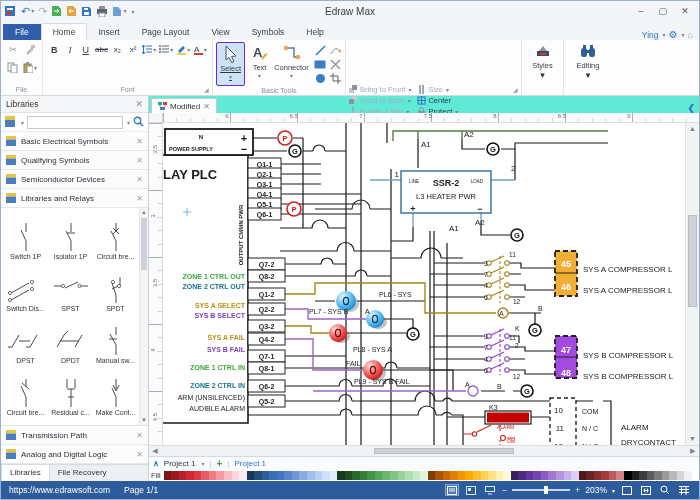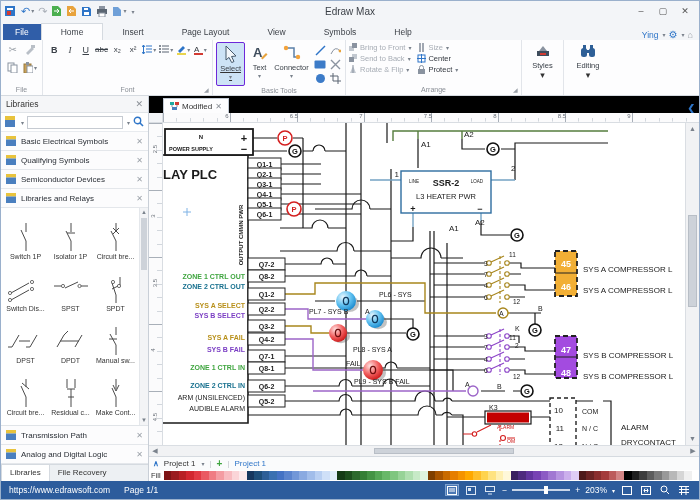--- a/index.html
+++ b/index.html
@@ -10,21 +10,21 @@
   .titlebar{height:20px;background:#F3F5F8;display:flex;align-items:center;position:relative;flex:0 0 auto;}
   .qat{display:flex;align-items:center;gap:4px;padding-left:4px;}
   .qat .qi{display:inline-flex;align-items:center;font-size:11px;color:#2E75C8;line-height:1;}
   .qi.dis{color:#A9AFB8;}
   .caret{font-size:6px;color:#7A828C;margin-left:1px;}
   .title{position:absolute;left:0;right:0;text-align:center;font-size:10px;color:#3A3F46;pointer-events:none;}
   .wincontrols{margin-left:auto;display:flex;gap:2px;padding-right:4px;z-index:2;}
   .winbtn{width:20px;height:14px;text-align:center;font-size:9px;color:#555;line-height:14px;}
   
   .menurow{height:19px;display:flex;align-items:flex-end;background:#F3F5F8;padding:0 0 0 2px;flex:0 0 auto;}
-  .mtab{padding:3px 19px;font-size:8.5px;color:#3A3F46;}
+  .mtab{padding:3px 11px;font-size:8.5px;color:#3A3F46;}
   .mtab.file{background:#305EA8;color:#fff;padding:3px 12px;}
   .mtab.active{background:#FDFDFE;border:1px solid #D5DAE0;border-bottom:none;}
   .account{margin-left:auto;display:flex;align-items:center;gap:3px;padding-right:6px;font-size:8.5px;}
   .account .uname{color:#2E75C8;}
   .gear{color:#2E75C8;font-size:10px;}
   .home-ic{color:#8A8F96;font-size:9px;}
   
   .ribbon{height:56px;background:#FDFDFE;border-bottom:1px solid #D5DAE0;display:flex;flex:0 0 auto;}
   .rgroup{border-right:1px solid #E2E5EA;display:flex;flex-direction:column;padding:2px 3px 0 3px;position:relative;}
   .rglabel{margin-top:auto;text-align:center;font-size:7px;color:#8A8F96;height:10px;line-height:9px;}
@@ -39,21 +39,21 @@
   .fbtn.i{font-style:italic;font-family:"Liberation Serif",serif;}
   .fbtn.u{text-decoration:underline;}
   .fbtn.s{text-decoration:line-through;font-size:8px;}
   .bigbtns{display:flex;align-items:stretch;height:100%;}
   .bigbtn{width:33px;display:flex;flex-direction:column;align-items:center;padding-top:2px;border-radius:2px;}
   .bigbtn.active{background:#CDE3F6;border:1px solid #6d28d9;text-decoration:underline;}
   .bigbtn .blabel{font-size:7.5px;color:#3A4048;margin-top:1px;}
   .bigbtn .bcaret{font-size:6px;color:#7A828C;}
   .minigrid{display:grid;grid-template-columns:14px 14px;grid-auto-rows:13px;gap:1px;margin-left:4px;align-content:start;padding-top:2px;}
   .arr-cols{display:flex;gap:6px;}
-  .arr-col{display:flex;flex-direction:column;gap:2px;}
+  .arr-col{display:flex;flex-direction:column;gap:2px;margin-top:42px;}
   .arr-item{display:flex;align-items:center;gap:2px;font-size:7.5px;color:#A7ADB5;white-space:nowrap;}
   .arr-item.en{color:#33383F;}
   .stylesbtn{display:flex;flex-direction:column;align-items:center;padding:2px 6px 0 6px;}
   .stylesbtn .blabel{font-size:7.5px;color:#3A4048;margin-top:2px;}
   
   .main{flex:1;display:flex;min-height:0;}
   .sidebar{width:148px;background:#FFFFFF;border-right:1px solid #C9CFD7;display:flex;flex-direction:column;flex:0 0 auto;}
   .sb-header{height:17px;background:#F5F6F8;border-bottom:1px solid #E0E4E8;display:flex;align-items:center;padding:0 5px;font-size:8.5px;color:#333;}
   .sb-header .x{margin-left:auto;color:#8A8F96;font-size:9px;}
   .sb-search{height:19px;display:flex;align-items:center;gap:3px;padding:0 4px;border-bottom:1px solid #E8EBEF;}
@@ -66,21 +66,21 @@
   .symcell{height:52px;display:flex;flex-direction:column;align-items:center;justify-content:flex-end;padding-bottom:2px;}
   .symcell .sname{font-size:7px;color:#333;white-space:nowrap;overflow:hidden;max-width:44px;}
   .symrail{position:absolute;right:0;top:0;bottom:0;width:9px;background:#F3F4F6;border-left:1px solid #E4E7EB;font-size:6px;color:#7A828C;text-align:center;}
   .symrail .thumb{position:absolute;left:1px;right:1px;top:10px;height:52px;background:#CDD2D9;}
   .symrail .ar{position:absolute;left:0;right:0;height:9px;line-height:9px;}
   .sb-tabs{height:17px;display:flex;background:#EDF0F3;border-top:1px solid #D5DAE0;flex:0 0 auto;}
   .sb-tab{padding:0 8px;font-size:8px;line-height:16px;color:#333;}
   .sb-tab.active{background:#fff;border-right:1px solid #D5DAE0;border-left:1px solid #D5DAE0;}
   
   .canvascol{flex:1;display:flex;flex-direction:column;min-width:0;}
-  .doctabs{height:17px;background:#000000;display:flex;align-items:flex-end;padding-left:14px;flex:0 0 auto;}
+  .doctabs{height:17px;background:#5eead4;display:flex;align-items:flex-end;padding-left:2px;flex:0 0 auto;}
   .doctab{background:#FDFDFE;border:1px solid #C2CAD4;border-bottom:none;height:15px;display:flex;align-items:center;gap:3px;padding:0 6px;font-size:8px;color:#333;}
   .doctab .x{color:#8A8F96;}
   .collapse{margin-left:auto;color:#2E75C8;font-size:9px;padding-right:4px;font-weight:bold;}
   .rulerrow{height:10px;display:flex;flex:0 0 auto;}
   .rcorner{width:14px;background:#F3F5F8;border-right:1px solid #D9DDE2;border-bottom:1px solid #D9DDE2;flex:0 0 auto;}
   .hruler{flex:1;position:relative;background:#FBFBFC;border-bottom:1px solid #D9DDE2;
     background-image:repeating-linear-gradient(90deg,#A8AFB8 0 1px,transparent 1px 67px),repeating-linear-gradient(90deg,#D2D7DD 0 1px,transparent 1px 13.4px);
     background-size:100% 100%,100% 40%;background-position:0 0,0 100%;background-repeat:no-repeat,no-repeat;}
   .hruler span{position:absolute;top:0;font-size:6px;color:#6A7079;transform:translateX(-50%);}
   .canvasrow{flex:1;display:flex;min-height:0;}

